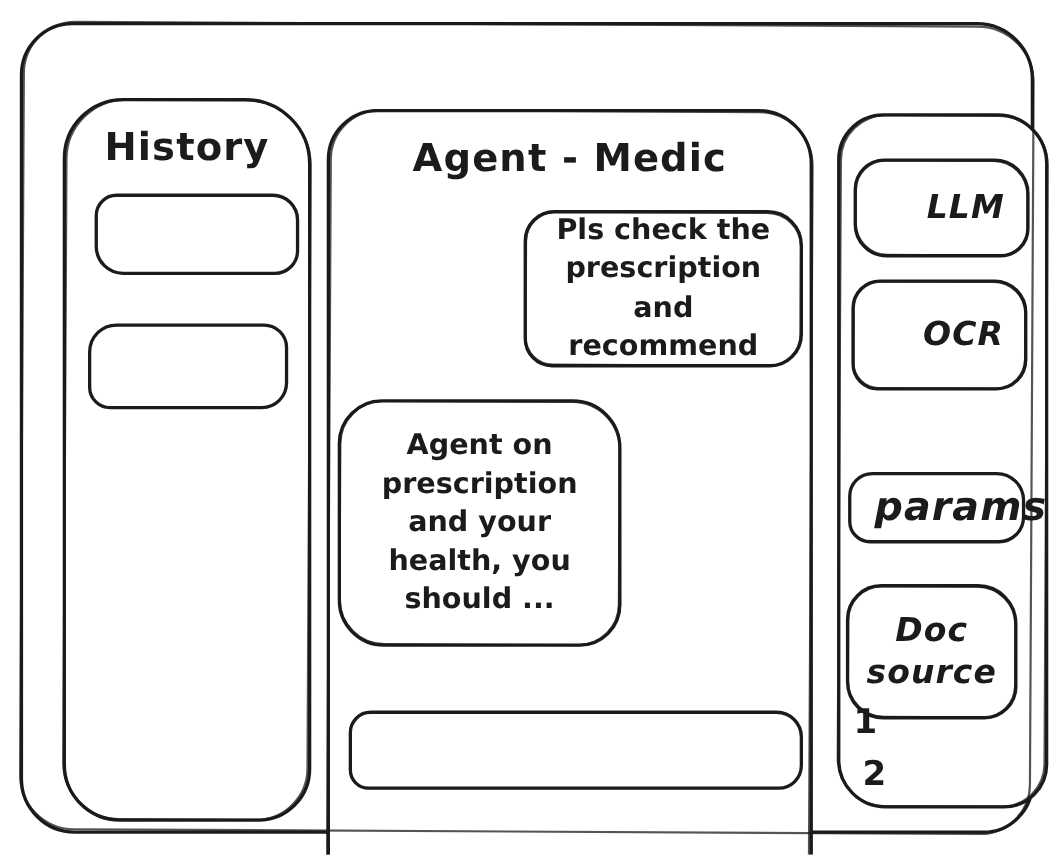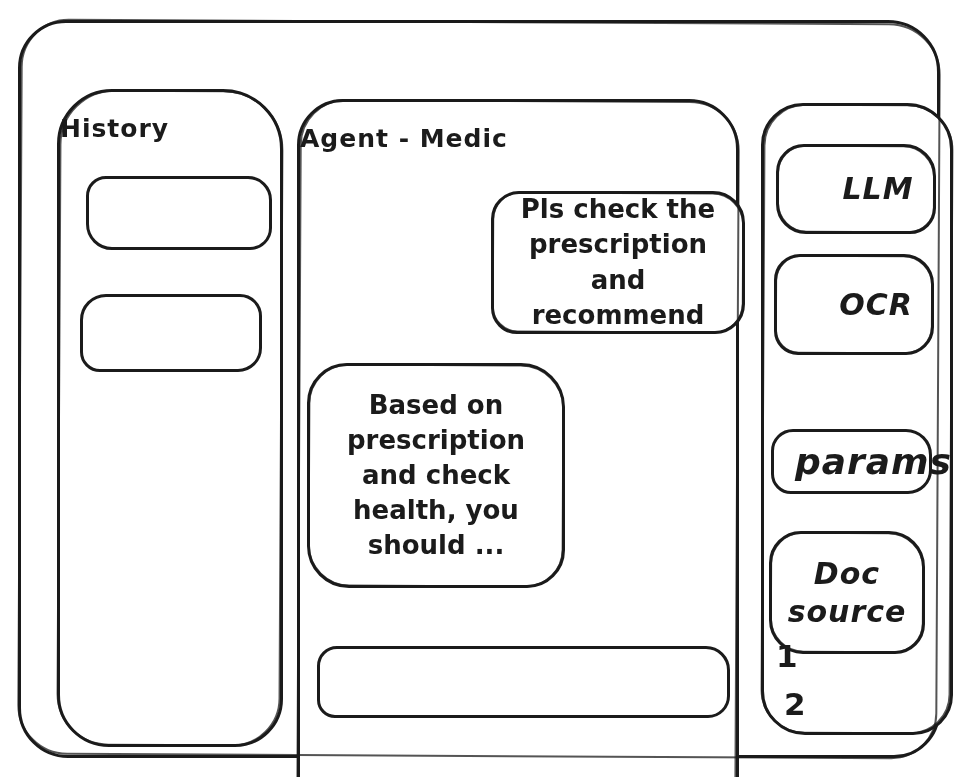--- a/index.html
+++ b/index.html
@@ -11,31 +11,31 @@
   .sketch.dbl::after{
     content:""; position:absolute; inset:-2px; border:2px solid rgba(27,27,27,.75);
     border-radius:inherit; transform:rotate(.3deg); pointer-events:none;
   }
 
   .app-frame   { left:18px; top:20px; width:922px; height:738px; border-radius:48px 52px 46px 50px; }
   .hist-panel  { left:36px; top:66px; width:226px; height:658px; border-radius:55px 60px 48px 52px; }
   .chat-panel  { left:276px; top:76px; width:442px; height:752px; border-radius:46px 50px 44px 48px; }
   .tools-panel { left:740px; top:80px; width:192px; height:632px; border-radius:42px 46px 40px 44px; }
 
-  .panel-title { position:absolute; width:100%; font-size:25px; font-weight:bold;
+  .panel-title { position:absolute; width:100%; text-align:center; font-size:35px; font-weight:bold;
                  letter-spacing:1px; }
   .hist-title  { top:22px; }
   .chat-title  { top:22px; }
 
   .hist-item1 { left:26px; top:84px;  width:186px; height:74px; border-radius:20px 24px 22px 26px; cursor:pointer; }
   .hist-item2 { left:20px; top:202px; width:182px; height:78px; border-radius:26px 22px 24px 20px; cursor:pointer; }
 
   .bubble { display:flex; align-items:center; justify-content:center; text-align:center;
             font-size:26px; font-weight:600; line-height:1.35; padding:10px 14px; }
-  .bubble-user  { left:176px; top:89px;  width:254px; height:143px; border-radius:28px 32px 30px 26px;margin-left:15px; }
+  .bubble-user  { left:176px; top:89px;  width:254px; height:143px; border-radius:28px 32px 30px 26px; }
   .bubble-agent { left:7px;   top:261px; width:258px; height:225px; border-radius:40px 44px 38px 42px; }
 
   .chat-input { left:17px; top:544px; width:413px; height:72px; border-radius:20px 24px 22px 18px;
                 font-family:inherit; font-size:24px; padding:0 20px; outline:none; }
 
   .tool-btn { display:flex; align-items:center; justify-content:center; text-align:center;
               font-size:30px; font-weight:bold; font-style:italic; letter-spacing:1px;
               cursor:pointer; line-height:1.25;padding-left:44px; }
   .btn-llm    { left:12px; top:38px;  width:160px; height:90px;  border-radius:28px 32px 26px 30px; }
   .btn-ocr    { left:10px; top:148px; width:160px; height:101px;  border-radius:26px 30px 28px 24px; }
@@ -68,21 +68,21 @@
     </div>
 
     <div class="sketch dbl chat-panel">
       <div class="panel-title chat-title">Agent - Medic</div>
 
       <div class="sketch dbl bubble bubble-user">
         <span class="rel-label">Pls check the prescription and recommend</span>
       </div>
 
       <div class="sketch dbl bubble bubble-agent">
-        <span class="rel-label">Based on prescription and check health, you should ...</span>
+        <span class="rel-label">Agent on prescription and your health, you should ...</span>
       </div>
 
       <input class="sketch chat-input" placeholder="" style="">
     </div>
 
     <div class="sketch dbl tools-panel">
       <div class="sketch dbl tool-btn btn-llm">
         <span class="rel-label">LLM</span>
       </div>
       <div class="sketch dbl tool-btn btn-ocr">

